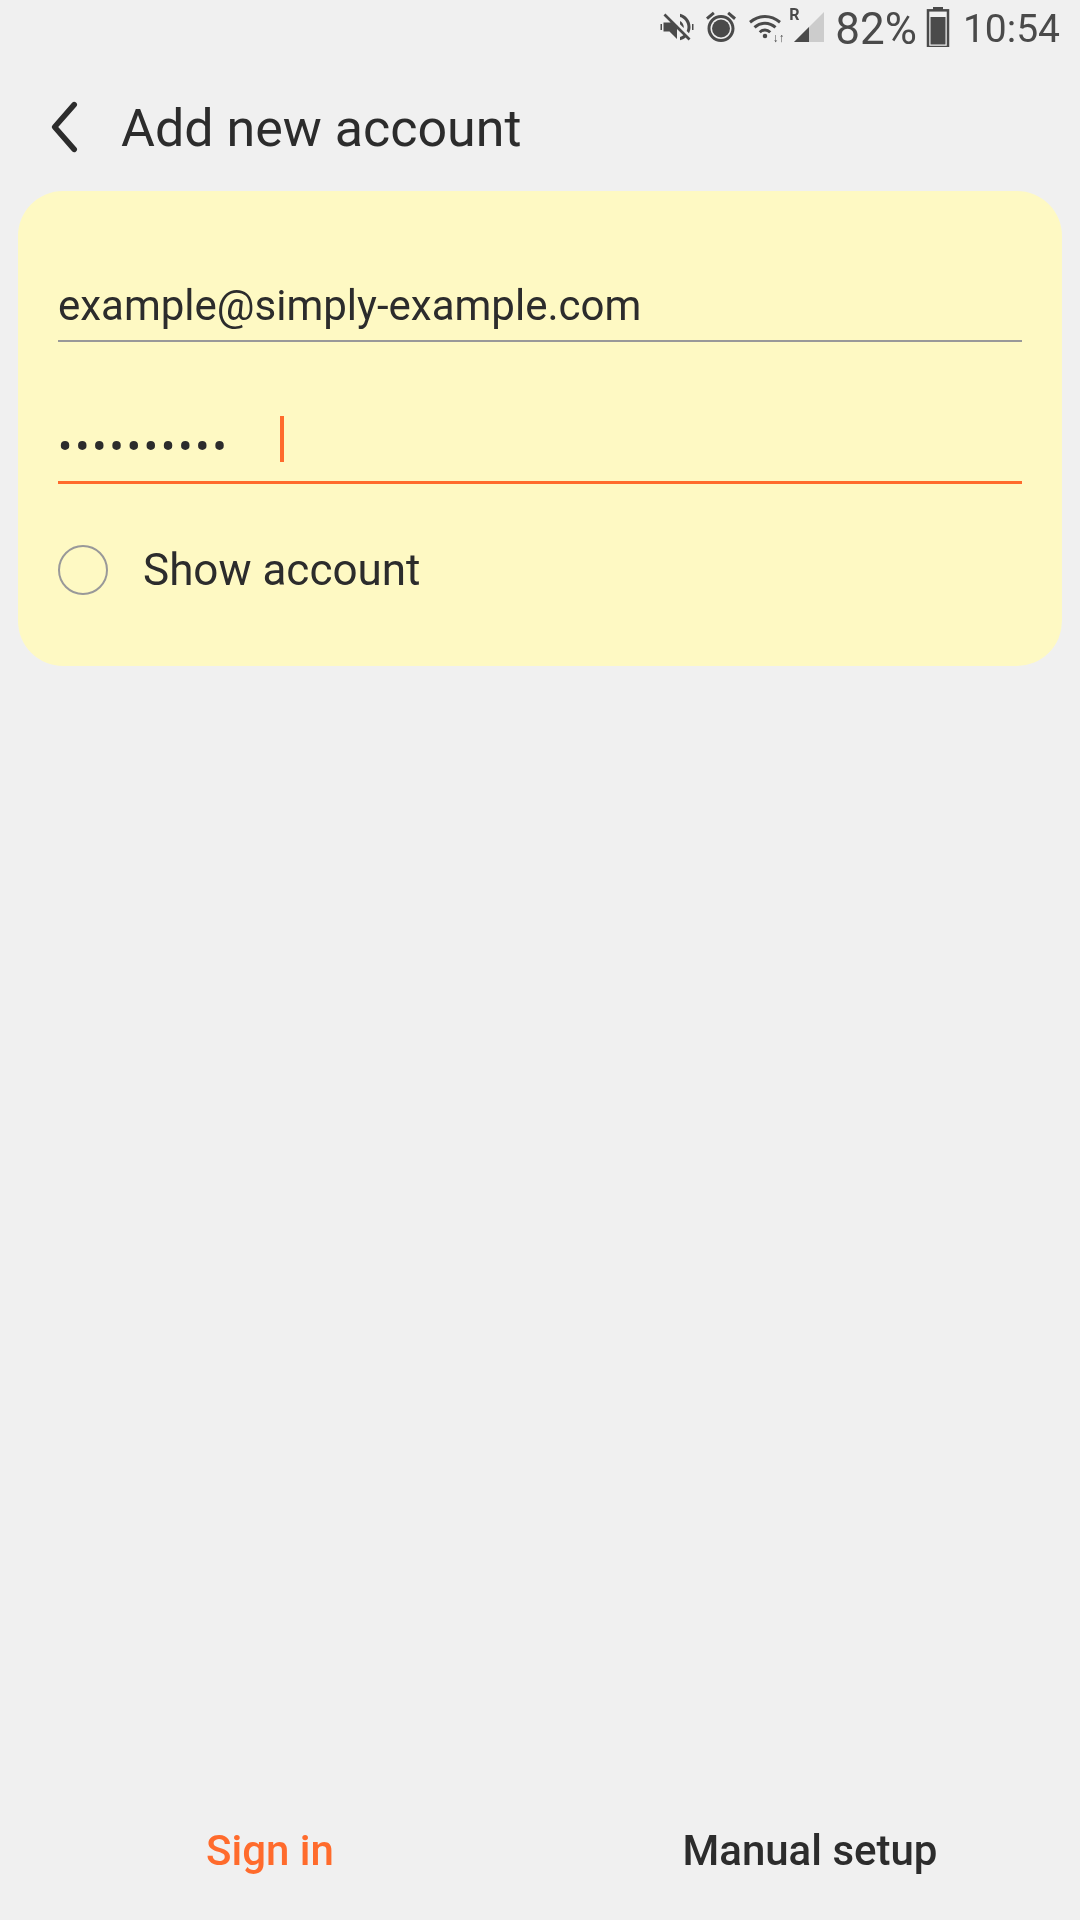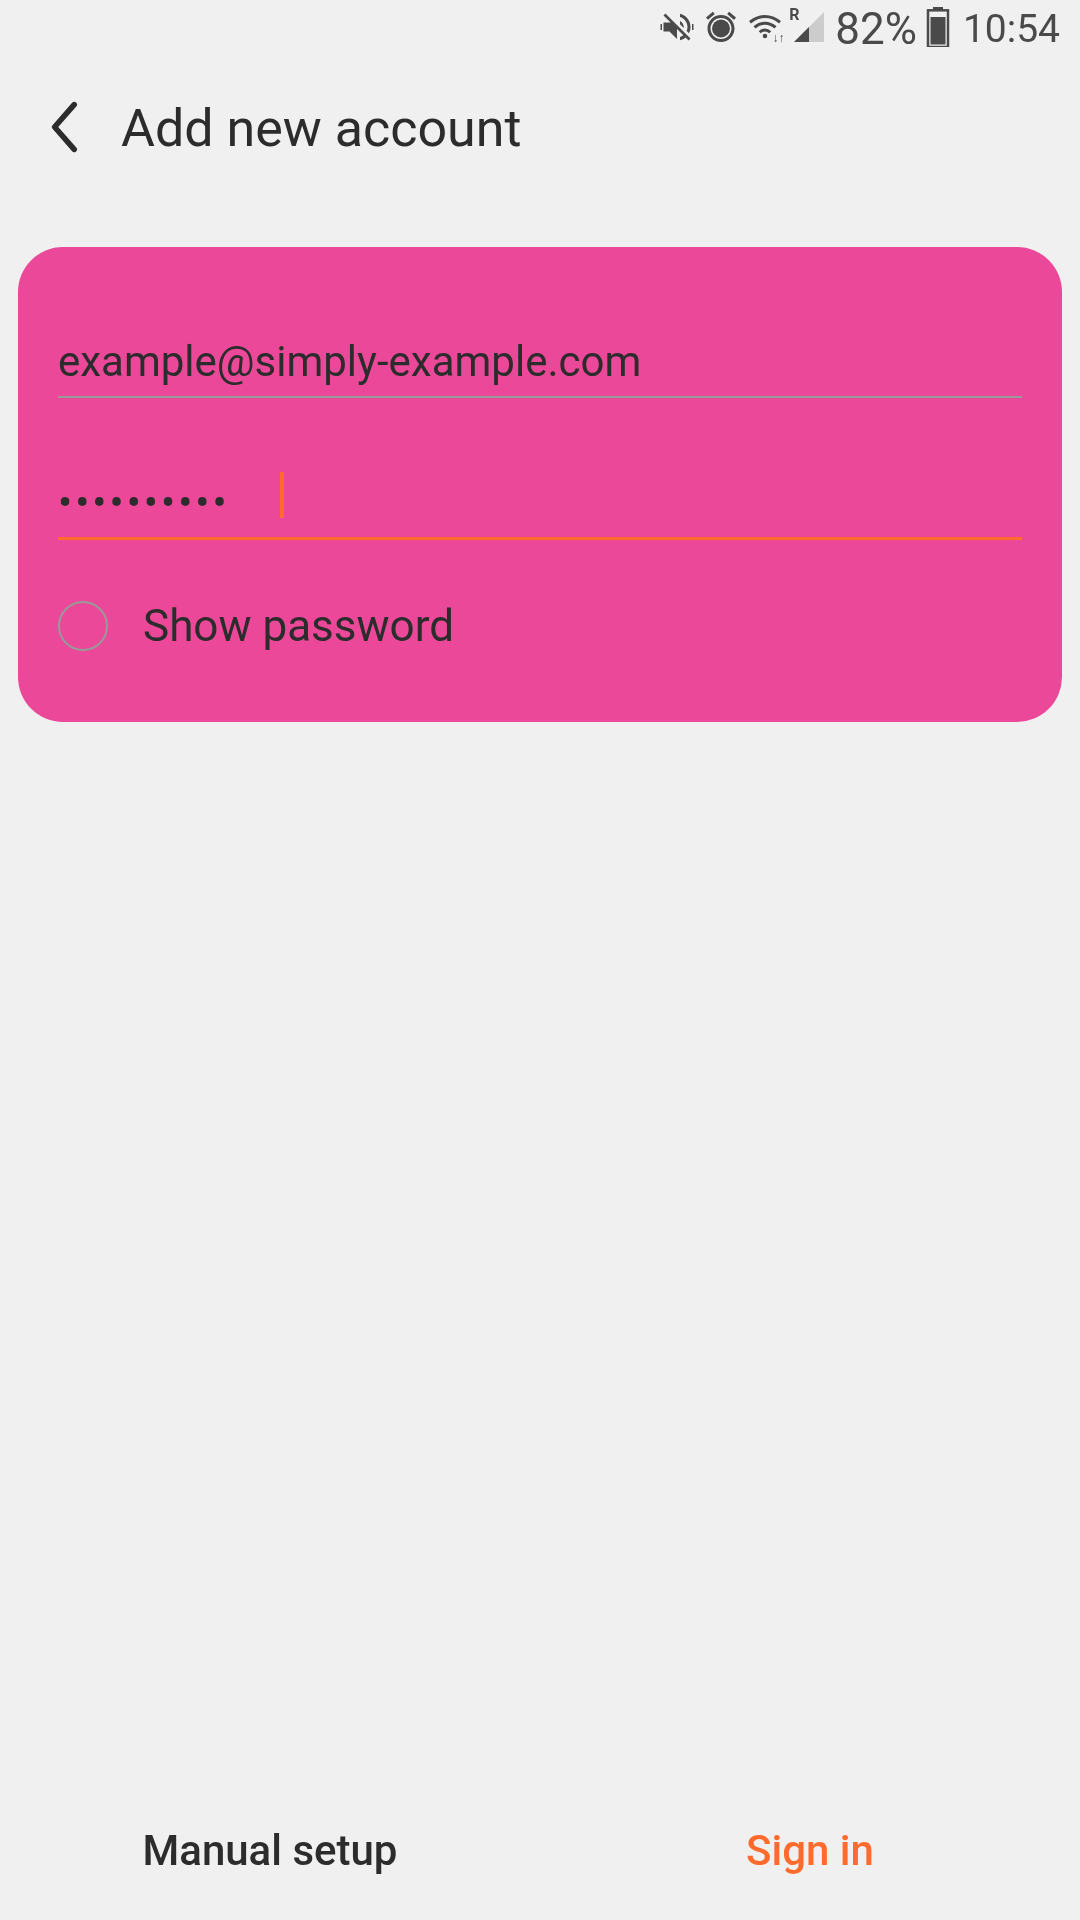--- a/index.html
+++ b/index.html
@@ -37,32 +37,32 @@
       color: #4a4a4a;
     }
     .time-text {
       font-size: 39px;
       color: #4a4a4a;
       margin-left: 4px;
     }
     .header {
       display: flex;
       align-items: center;
-      padding: 40px 30px 88px 45px;
+      padding: 40px 30px 32px 45px;
     }
     .back-btn {
       margin-right: 40px;
     }
     .page-title {
       font-size: 52px;
       color: #2c2c2c;
       font-weight: 400;
     }
     .card {
-      background: #ec4899;
+      background: #fef9c3;
       margin: 0 18px;
       border-radius: 45px;
       padding: 80px 40px 70px 40px;
     }
     .input-group {
       margin-bottom: 70px;
     }
     .text-input {
       width: 100%;
       border: none;
@@ -191,20 +191,20 @@
 <div class="card">
   <div class="input-group">
     <input type="text" class="text-input" value="example@simply-example.com" style="">
   </div>
   <div class="password-row">
     <input type="text" class="password-input" value="••••••••••" style="">
     <div class="cursor"></div>
   </div>
   <div class="checkbox-row">
     <div class="checkbox-circle"></div>
-    <span class="checkbox-label">Show password</span>
+    <span class="checkbox-label">Show account</span>
   </div>
 </div>
 
 <div class="bottom-bar">
+  <div class="bottom-btn signin-btn">Sign in</div>
   <div class="bottom-btn manual-btn">Manual setup</div>
-  <div class="bottom-btn signin-btn">Sign in</div>
 </div>
 
 </body></html>

